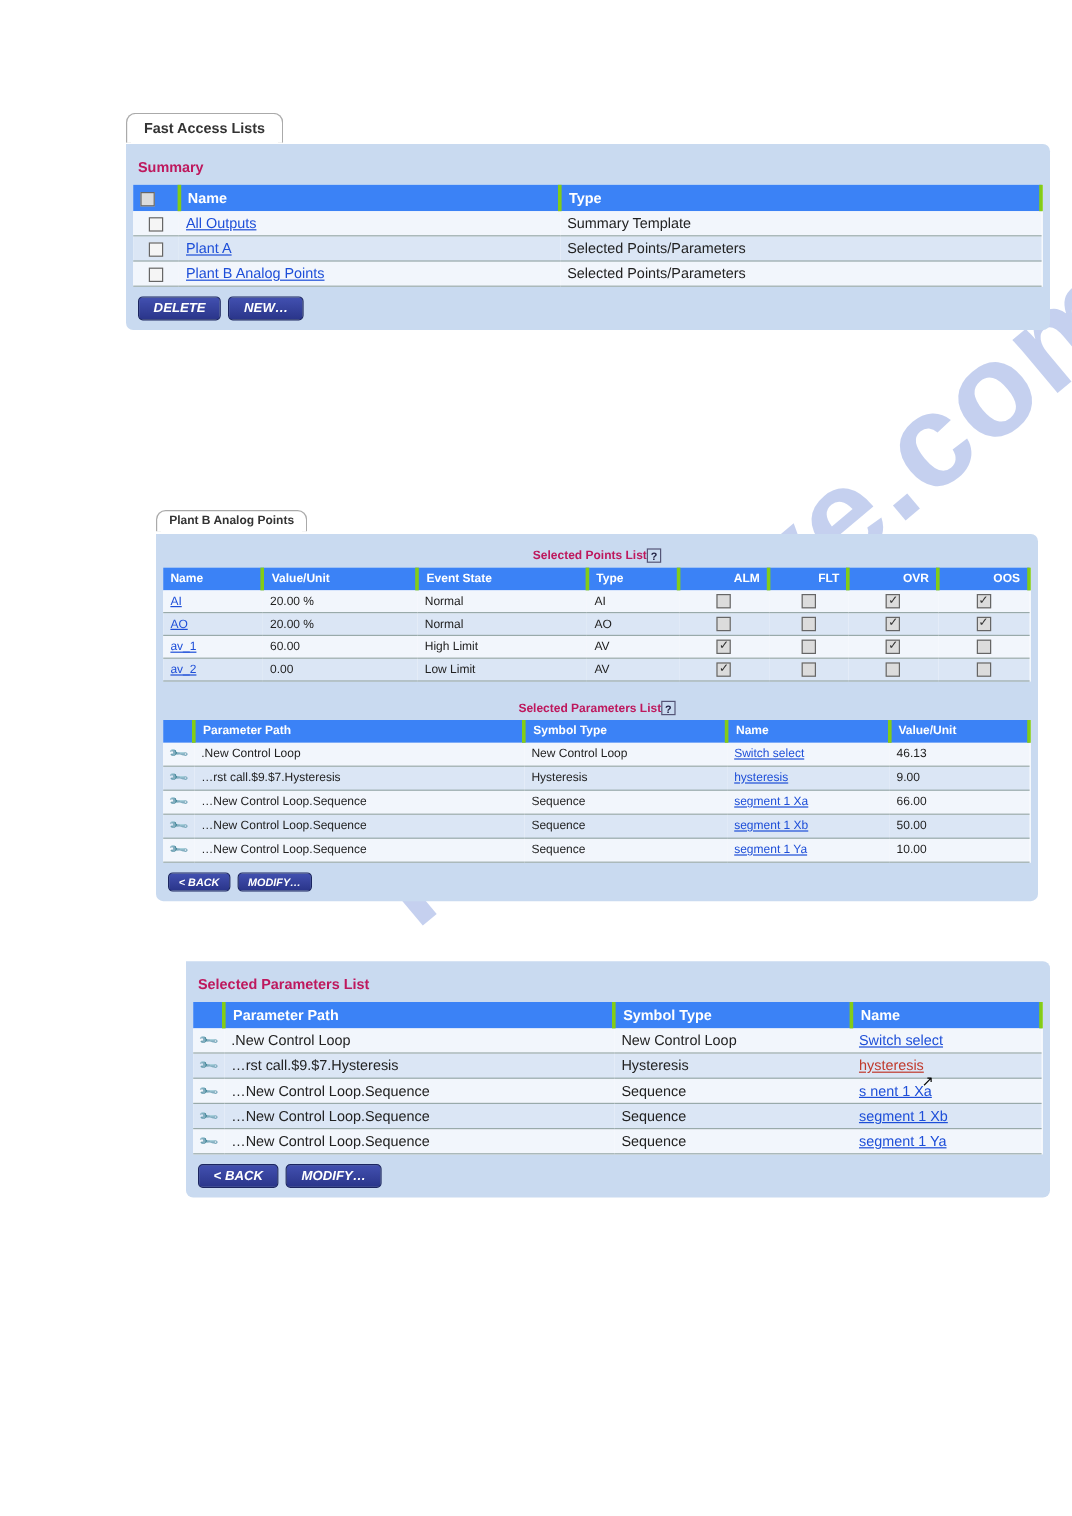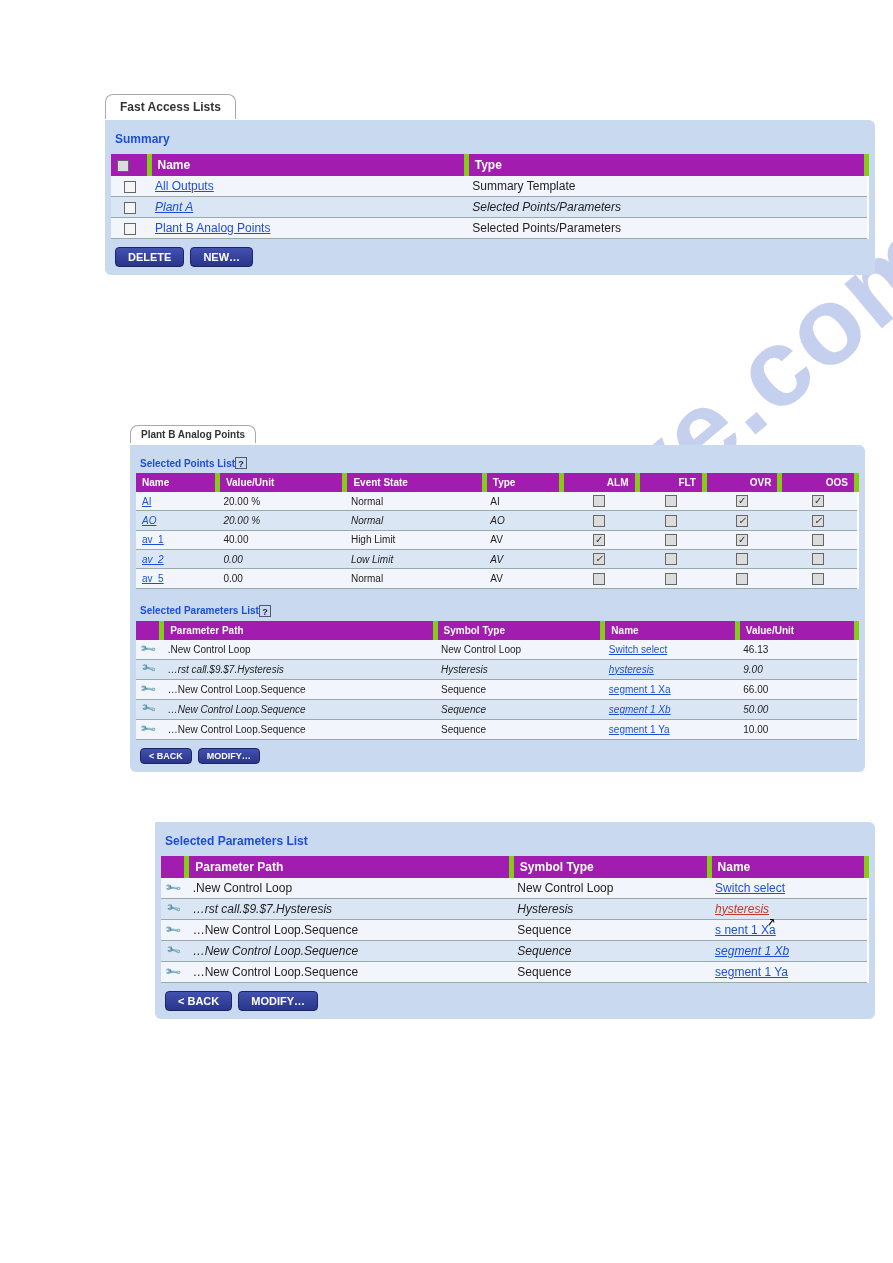--- a/index.html
+++ b/index.html
@@ -42,58 +42,58 @@
     border-radius: 8px 8px 0 0;
     padding: 5px 14px;
     font-weight: bold;
     color: #333;
   }
   .panel.small-text .tab {
     top: -20px;
     padding: 3px 10px;
   }
   .section-title {
-    color: #1d4ed8;
+    color: #be185d;
     font-weight: bold;
     padding: 6px 4px 8px 4px;
   }
   .section-title-row {
     display: flex;
-    justify-content: flex-start;
+    justify-content: center;
     align-items: center;
     padding: 6px 4px 4px 4px;
   }
   .help {
     display: inline-block;
     width: 12px; height: 12px;
     border: 1px solid #557;
     background: #c9daf0;
     color: #224;
     text-align: center;
     line-height: 12px;
     font-size: 9px;
     font-weight: bold;
   }
   table.data {
     width: 100%;
     border-collapse: collapse;
     background: #fff;
   }
   tr.header td, tr.header th {
-    background: #a21caf;
+    background: #3b82f6;
     color: #fff;
     font-weight: bold;
     padding: 4px 6px;
     text-align: left;
-    border-right: 5px solid #84cc16;
+    border-right: 3px solid #84cc16;
     white-space: nowrap;
   }
   tr.header th.center { text-align: right; }
   tr.striped-a td { background: #f2f6fc; }
-  tr.striped-b td { background: #dbe6f5; font-style: italic; }
+  tr.striped-b td { background: #dbe6f5; }
   tr td {
     padding: 3px 6px;
     border-bottom: 1px solid #9aa;
     vertical-align: middle;
     white-space: nowrap;
   }
   td.center { text-align: center; }
   td.linkcell a { color: #1d4ed8; text-decoration: underline; }
   td.linkcell a.red { color: #c0392b; }
   .chk {
@@ -115,20 +115,21 @@
   .btn {
     background: linear-gradient(#4250b0,#2a358a);
     color: #fff;
     border: 1px solid #1b2560;
     border-radius: 4px;
     padding: 3px 12px;
     font-weight: bold;
     font-size: 11px;
     cursor: pointer;
     text-transform: uppercase;
+    font-style: italic;
   }
   .btn.small { font-size:9px; padding:2px 8px; }
   .summary-chk-col { width: 38px; text-align:center; }
   .cursor {
     position: relative;
     display: inline-block;
     width: 0; height: 0;
   }
   .cursor::after{
     content: "↖";
@@ -216,44 +217,34 @@
           <td>20.00 %</td>
           <td>Normal</td>
           <td>AO</td>
           <td class="center"><span class="chk  grey"></span></td>
           <td class="center"><span class="chk  grey"></span></td>
           <td class="center"><span class="chk checked grey"></span></td>
           <td class="center"><span class="chk checked grey"></span></td>
         </tr>
         <tr class="striped-a">
           <td class="linkcell"><a href="#">av_1</a></td>
-          <td>40.00</td>
+          <td>60.00</td>
           <td>High Limit</td>
           <td>AV</td>
           <td class="center"><span class="chk checked grey"></span></td>
           <td class="center"><span class="chk  grey"></span></td>
           <td class="center"><span class="chk checked grey"></span></td>
           <td class="center"><span class="chk  grey"></span></td>
         </tr>
         <tr class="striped-b">
           <td class="linkcell"><a href="#">av_2</a></td>
           <td>0.00</td>
           <td>Low Limit</td>
           <td>AV</td>
           <td class="center"><span class="chk checked grey"></span></td>
-          <td class="center"><span class="chk  grey"></span></td>
-          <td class="center"><span class="chk  grey"></span></td>
-          <td class="center"><span class="chk  grey"></span></td>
-        </tr>
-        <tr class="striped-a">
-          <td class="linkcell"><a href="#">av_5</a></td>
-          <td>0.00</td>
-          <td>Normal</td>
-          <td>AV</td>
-          <td class="center"><span class="chk  grey"></span></td>
           <td class="center"><span class="chk  grey"></span></td>
           <td class="center"><span class="chk  grey"></span></td>
           <td class="center"><span class="chk  grey"></span></td>
         </tr>
       </tbody>
   </table>
   <div style="height:10px;"></div>
   <div class="section-title-row">
     <span class="section-title" style="padding:0;">Selected Parameters List</span>
     <span class="help">?</span>

